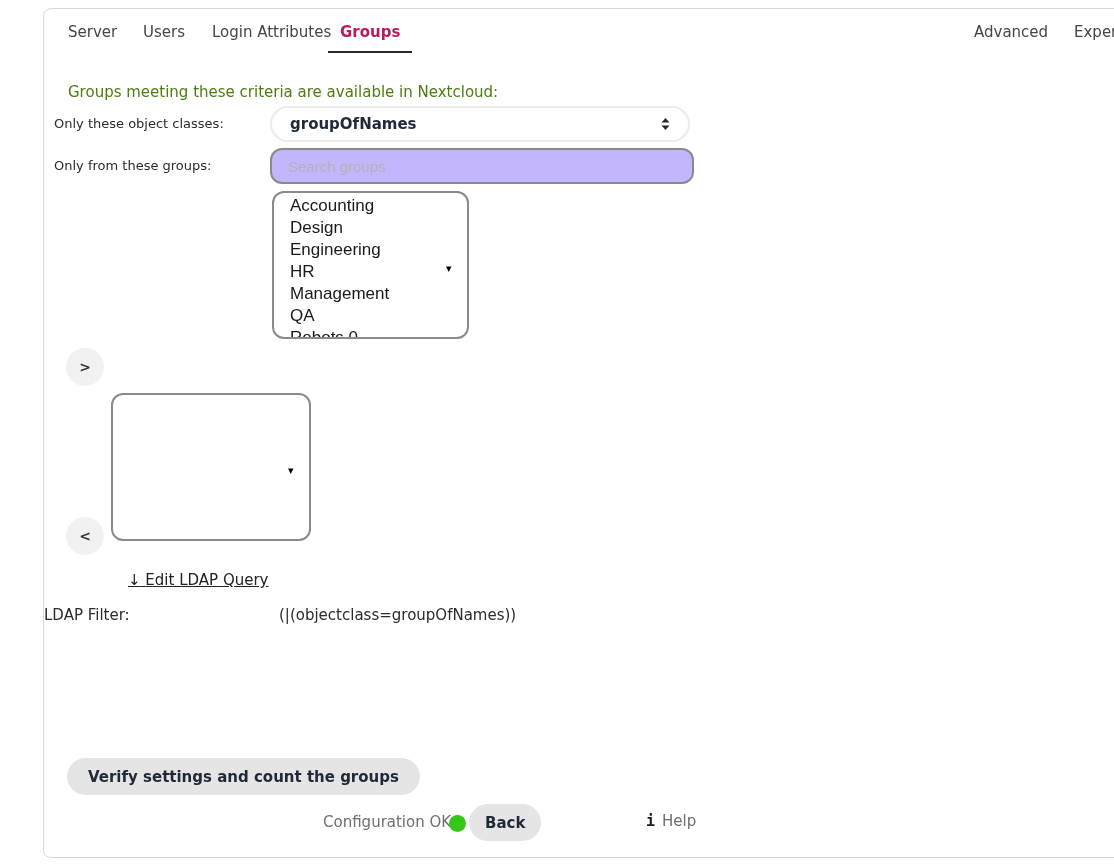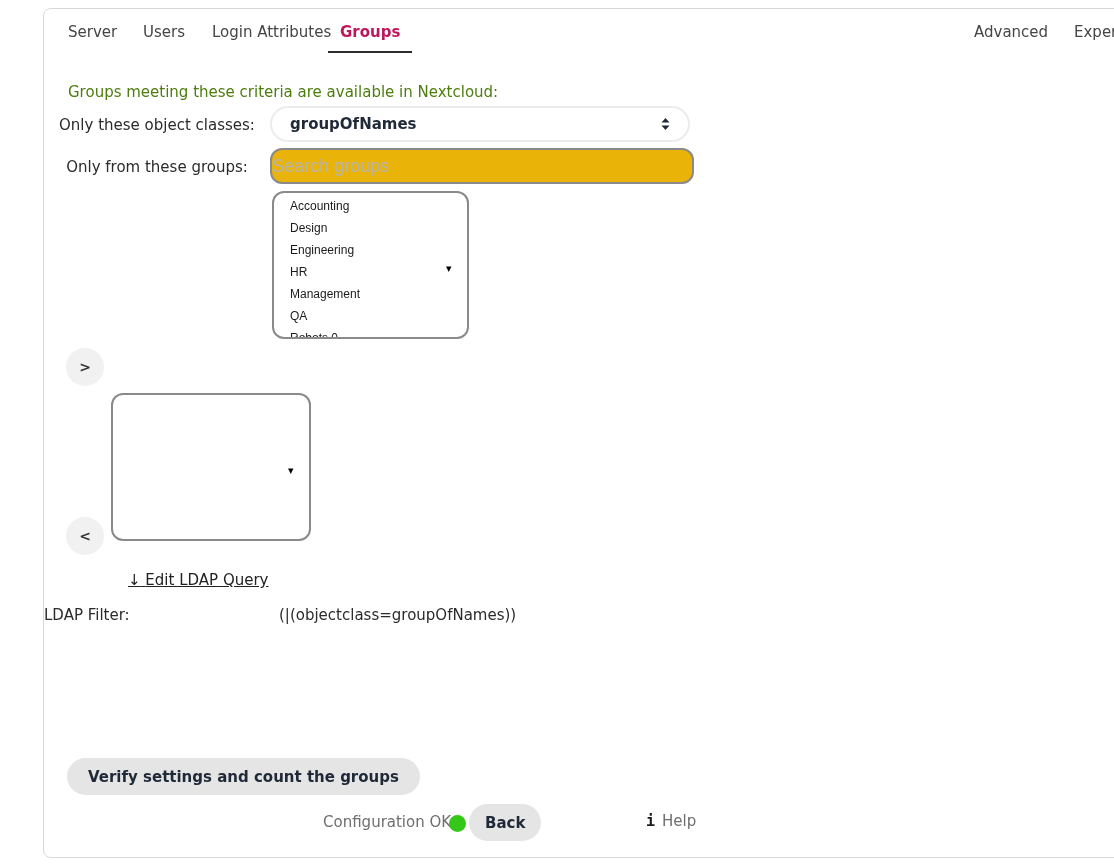--- a/index.html
+++ b/index.html
@@ -37,22 +37,22 @@
   .intro {
     position: absolute;
     left: 24px; top: 74px;
     font-size: 15px;
     color: #4d7c0f;
   }
   
   .row-label {
     position: absolute;
     width: 206px;
-    text-align: center;
-    font-size: 15px;
+    text-align: left;
+    font-size: 13px;
     color: #2b2b2b;
   }
   .select-objectclasses {
     position: absolute;
     left: 226px; top: 97px;
     width: 420px; height: 36px;
     border: 2px solid #ececec;
     border-radius: 18px;
     background: #fff;
     display: flex;
@@ -65,42 +65,42 @@
     font-weight: bold;
     color: #1f2937;
     flex: 1;
   }
   .search-input {
     position: absolute;
     left: 226px; top: 139px;
     width: 424px; height: 36px;
     border: 2px solid #8a8a8a;
     border-radius: 12px;
-    background: #eab308;
-    padding: 0 0;
-    font-size: 18px;
+    background: #c4b5fd;
+    padding: 0 16px;
+    font-size: 15px;
     font-family: "Liberation Sans", sans-serif;
     color: #333;
     outline: none;
   }
   .search-input::placeholder { color: #b4b4b4; opacity: 1; }
   
   .listbox {
     position: absolute;
     border: 2px solid #8a8a8a;
     border-radius: 12px;
     background: #fff;
     overflow: hidden;
   }
   .listbox.available { left: 228px; top: 182px; width: 197px; height: 148px; }
   .listbox.selected  { left: 67px;  top: 384px; width: 200px; height: 148px; }
   .listbox .opt {
     display: block;
     padding-left: 16px;
-    font-size: 12px;
+    font-size: 17px;
     line-height: 22px;
     font-family: "Liberation Sans", sans-serif;
     color: #1a1a1a;
     white-space: nowrap;
     cursor: pointer;
   }
   .listbox .opts { padding-top: 2px; }
   .list-caret {
     position: absolute;
     font-size: 11px;

